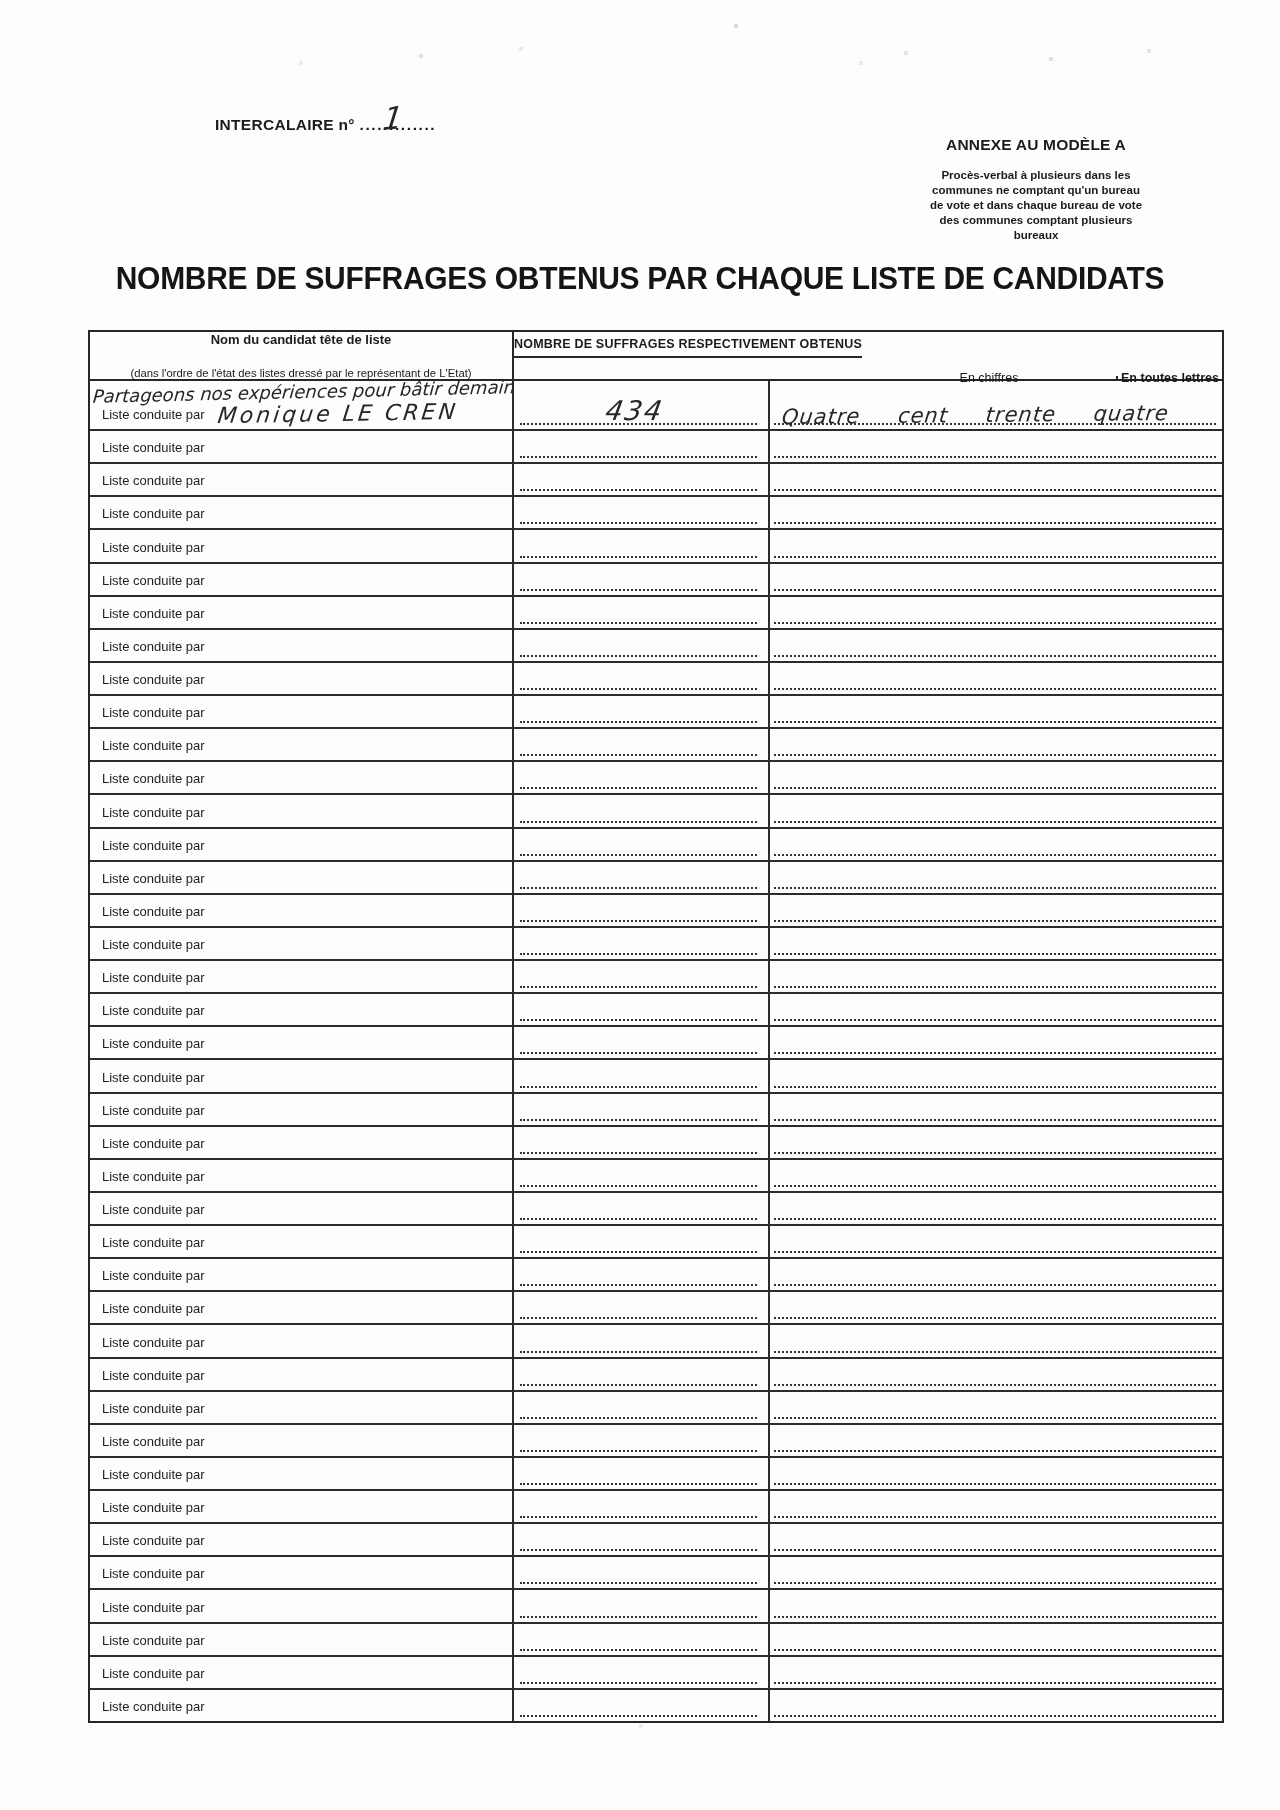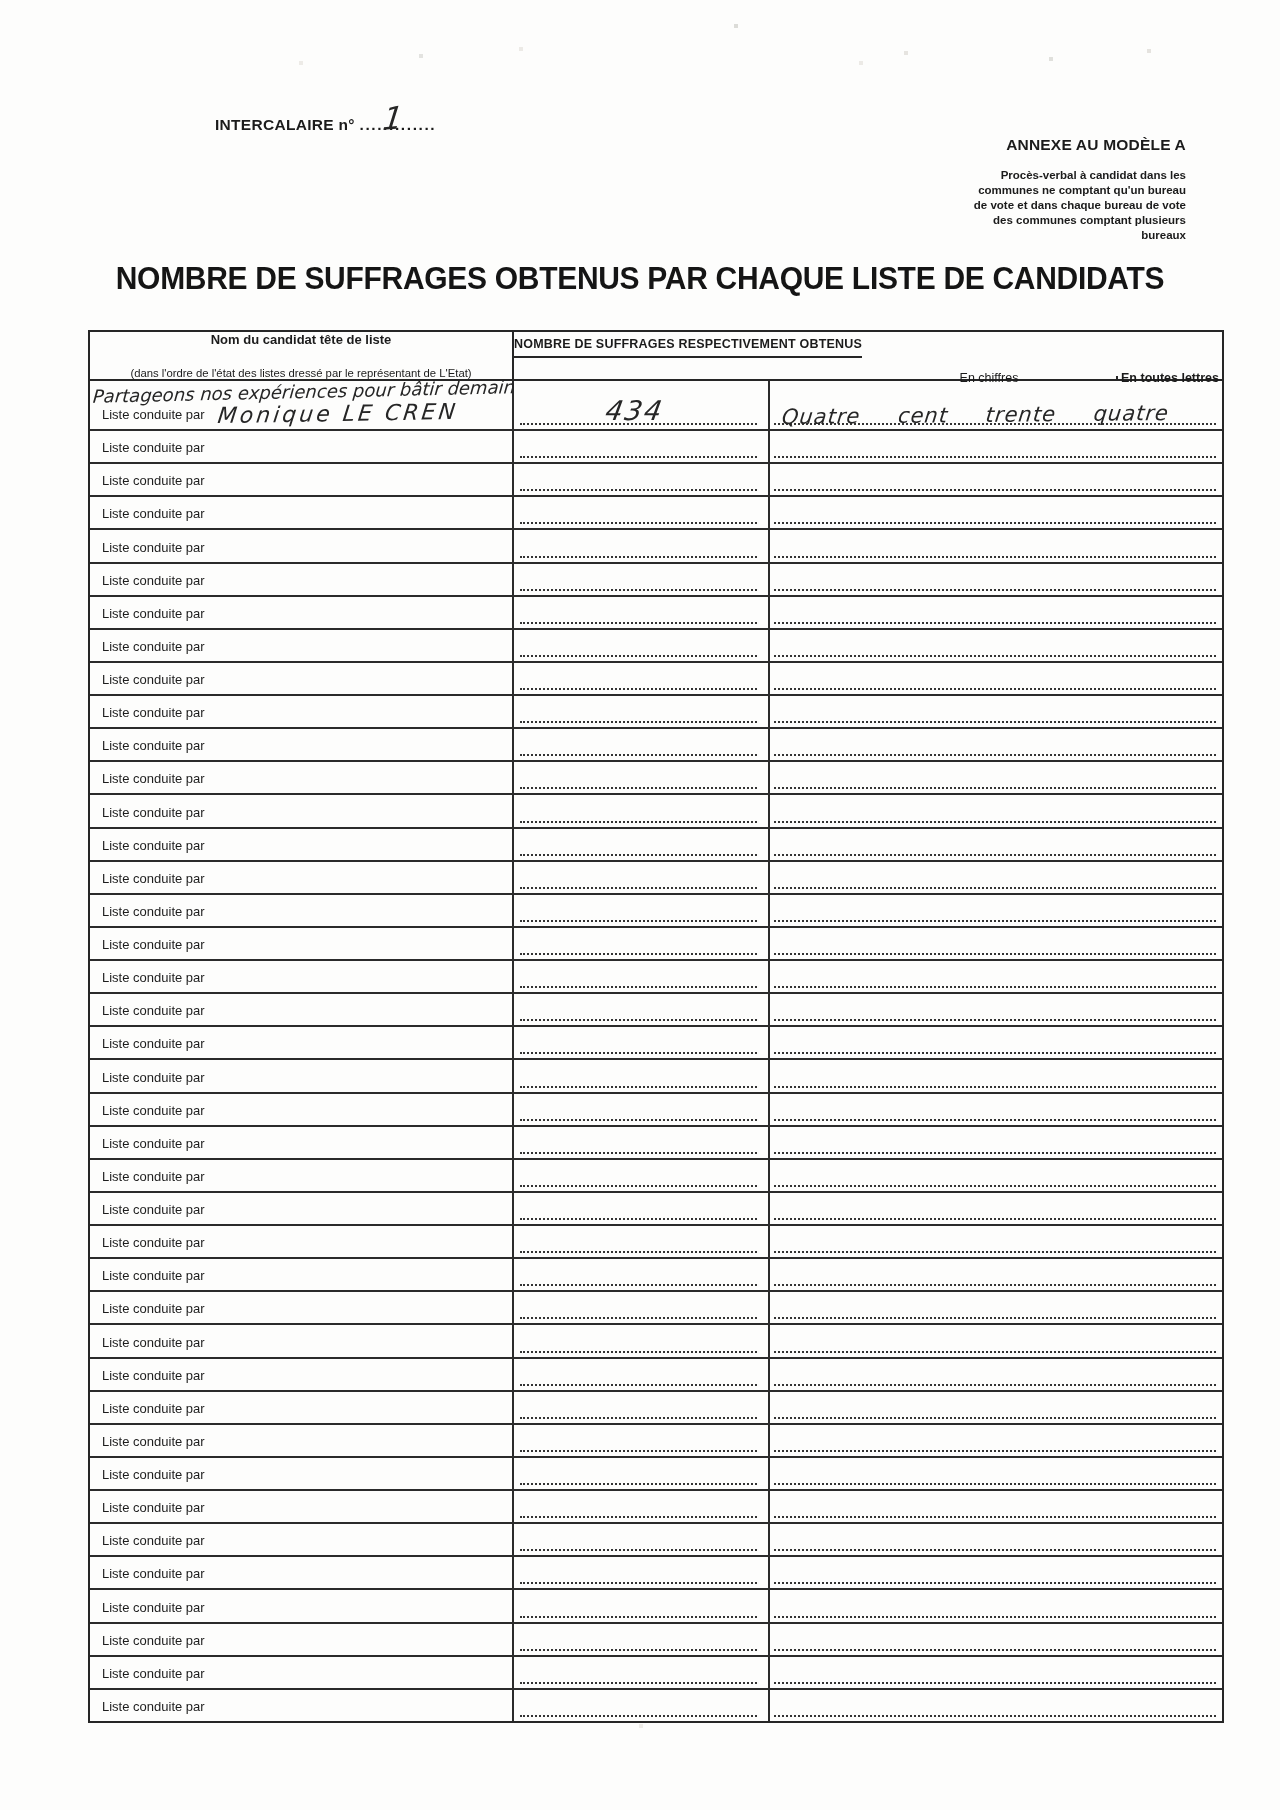--- a/index.html
+++ b/index.html
@@ -26,21 +26,21 @@
     font-family:"DejaVu Sans", sans-serif;
     font-style:italic;
     color:#262626;
   }
   .intercalaire-num{
     position:absolute;left:168px;top:-16px;
     font-size:31px;font-weight:normal;
     transform:rotate(-5deg) skewX(-12deg);
   }
   .annexe{
-    position:absolute;left:886px;top:136px;width:300px;text-align:right;
+    position:absolute;left:886px;top:136px;width:300px;text-align:center;
   }
   .annexe-title{font-size:15.5px;font-weight:bold;letter-spacing:.2px;}
   .annexe-note{margin-top:14px;font-size:11.5px;font-weight:bold;line-height:15px;}
   .annexe-note span{display:block;}
   .doc-title{
     position:absolute;left:0;top:262px;width:1280px;text-align:center;
     font-size:30px;font-weight:bold;letter-spacing:-0.3px;
     transform:scaleY(1.04);
     color:#151515;
   }
@@ -114,21 +114,21 @@
 
   <div class="intercalaire">
     <span>INTERCALAIRE n°</span>
     <span class="dots">.............</span>
     <span class="hw intercalaire-num">1</span>
   </div>
 
   <div class="annexe">
     <div class="annexe-title">ANNEXE AU MODÈLE A</div>
     <div class="annexe-note">
-      <span>Procès-verbal à candidat dans les</span>
+      <span>Procès-verbal à plusieurs dans les</span>
       <span>communes ne comptant qu'un bureau</span>
       <span>de vote et dans chaque bureau de vote</span>
       <span>des communes comptant plusieurs</span>
       <span>bureaux</span>
     </div>
   </div>
 
   <div class="doc-title">NOMBRE DE SUFFRAGES OBTENUS PAR CHAQUE LISTE DE CANDIDATS</div>
 
   <div class="vote-table">

